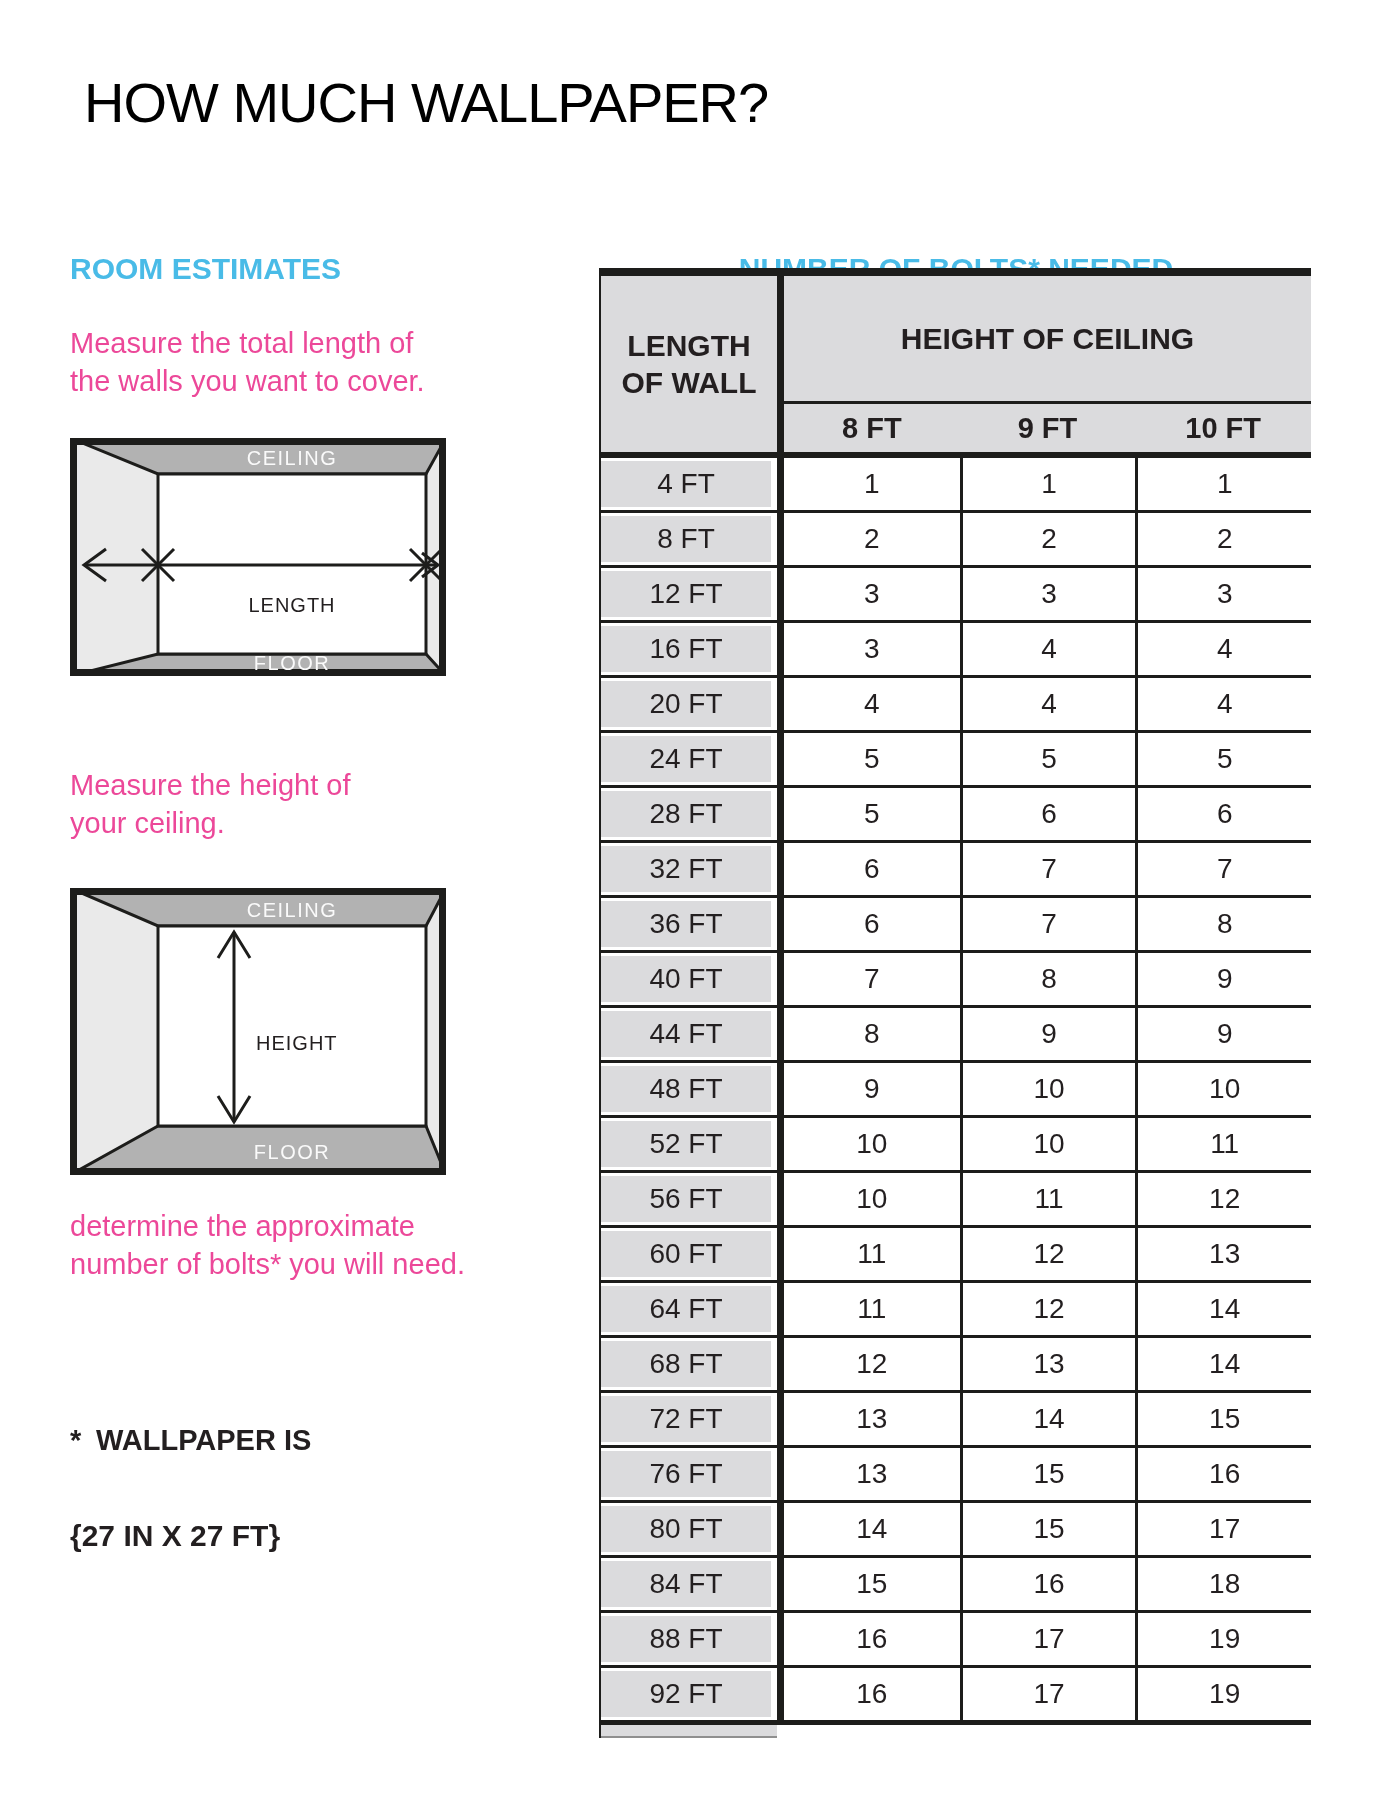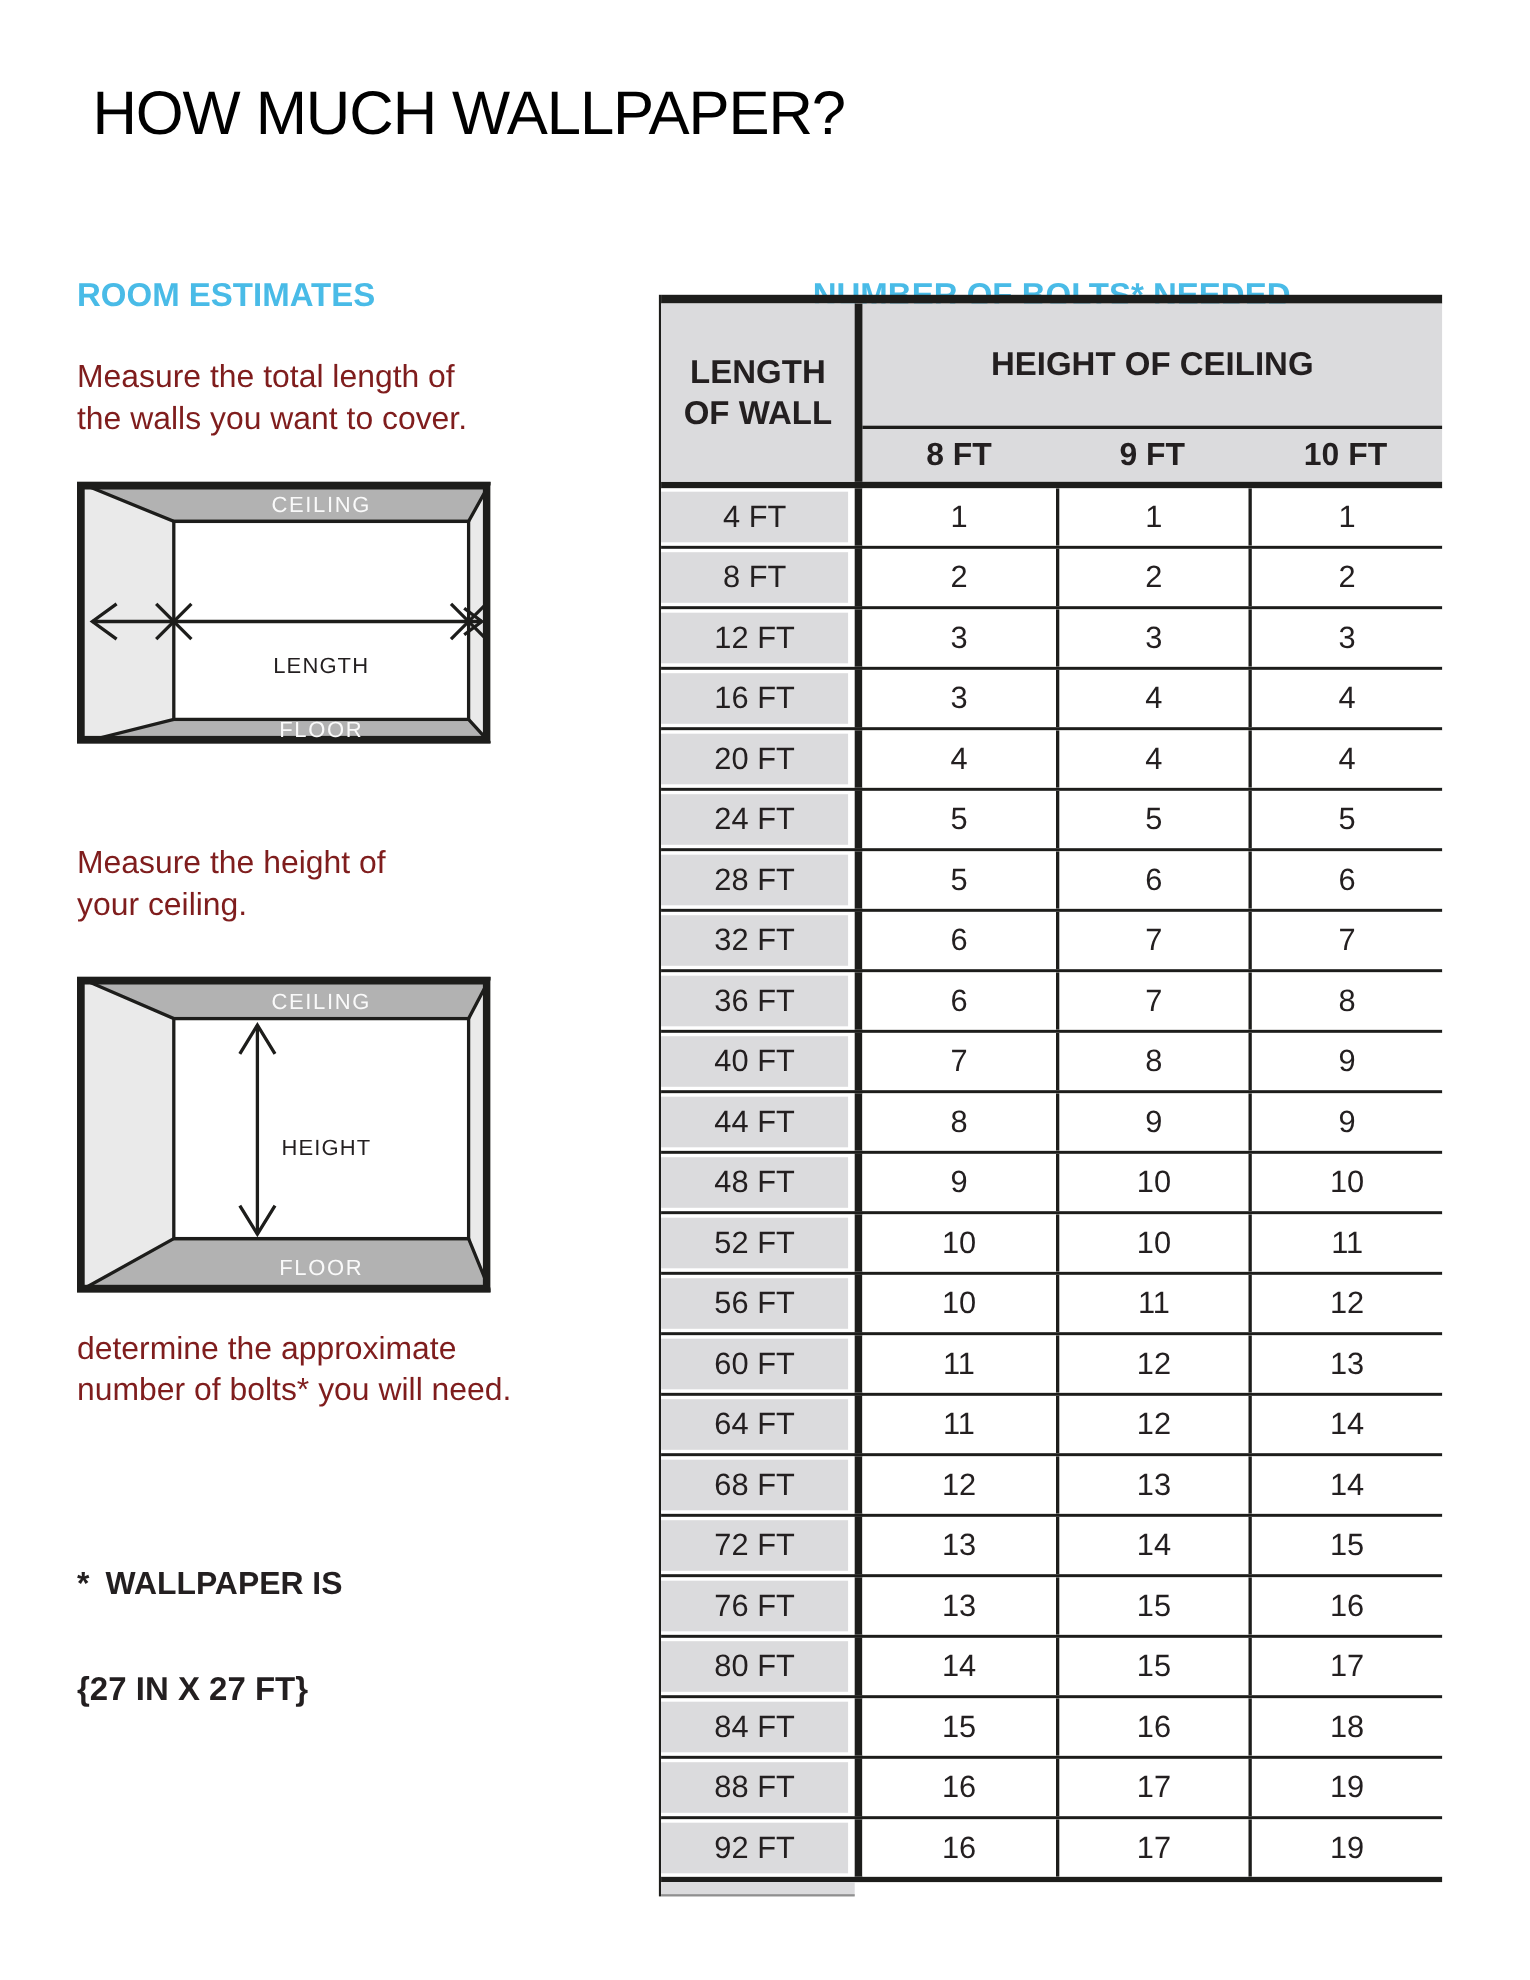--- a/index.html
+++ b/index.html
@@ -11,21 +11,21 @@
   .page-title{
     position:absolute;left:84px;top:72px;font-size:56px;font-weight:normal;
     letter-spacing:-1px;color:#000000;white-space:nowrap;line-height:1.1;
   }
   .section-heading{
     position:absolute;font-size:30px;font-weight:bold;color:#49BBE7;white-space:nowrap;
   }
   .room-estimates{left:70px;top:252px;}
   .table-heading{left:600px;top:252px;width:712px;text-align:center;}
   
-  .body-text{position:absolute;left:70px;font-size:29px;line-height:38px;color:#7f1d1d;}
+  .body-text{position:absolute;left:70px;font-size:29px;line-height:38px;color:#ec4899;}
   .p1{top:324px;}
   .p2{top:766px;}
   .p3{top:1207px;}
   .footnote{
     position:absolute;left:70px;top:1420px;font-size:29px;font-weight:bold;line-height:40px;
   }
   .footnote .marker{position:absolute;left:0;top:0;}
   .footnote .fn-lines{padding-left:26px;}
   .bolt-info{
     position:absolute;left:70px;top:1516px;font-size:30px;font-weight:bold;line-height:40px;
@@ -45,21 +45,21 @@
   .bar.top{height:8px;}
   .bar.mid{height:6px;}
   .bar.bottom{height:5px;}
   .thead{display:grid;grid-template-columns:176px 7px 1fr;background:#DBDBDD;}
   .corner{
     display:flex;flex-direction:column;align-items:center;justify-content:center;
     font-size:30px;font-weight:bold;line-height:37px;background:#DBDBDD;text-align:center;
   }
   .vdiv{background:#1D1D1B;}
   .hoc{
-    height:114px;border-bottom:3px solid #1D1D1B;box-sizing:border-box;
+    height:128px;border-bottom:3px solid #1D1D1B;box-sizing:border-box;
     display:flex;align-items:center;justify-content:center;
     font-size:30px;font-weight:bold;
   }
   .subhdr{height:48px;display:grid;grid-template-columns:1fr 1fr 1fr;}
   .subhdr .sh{display:flex;align-items:center;justify-content:center;font-size:29px;font-weight:bold;}
   .tbody{}
   .trow{display:grid;grid-template-columns:176px 7px 1fr 1fr 1fr;height:52px;}
   .trow + .trow{border-top:3px solid #1D1D1B;}
   .rhdr{background:#ffffff;padding:3px 6px 3px 0;box-sizing:border-box;}
   .rhdr-label{

